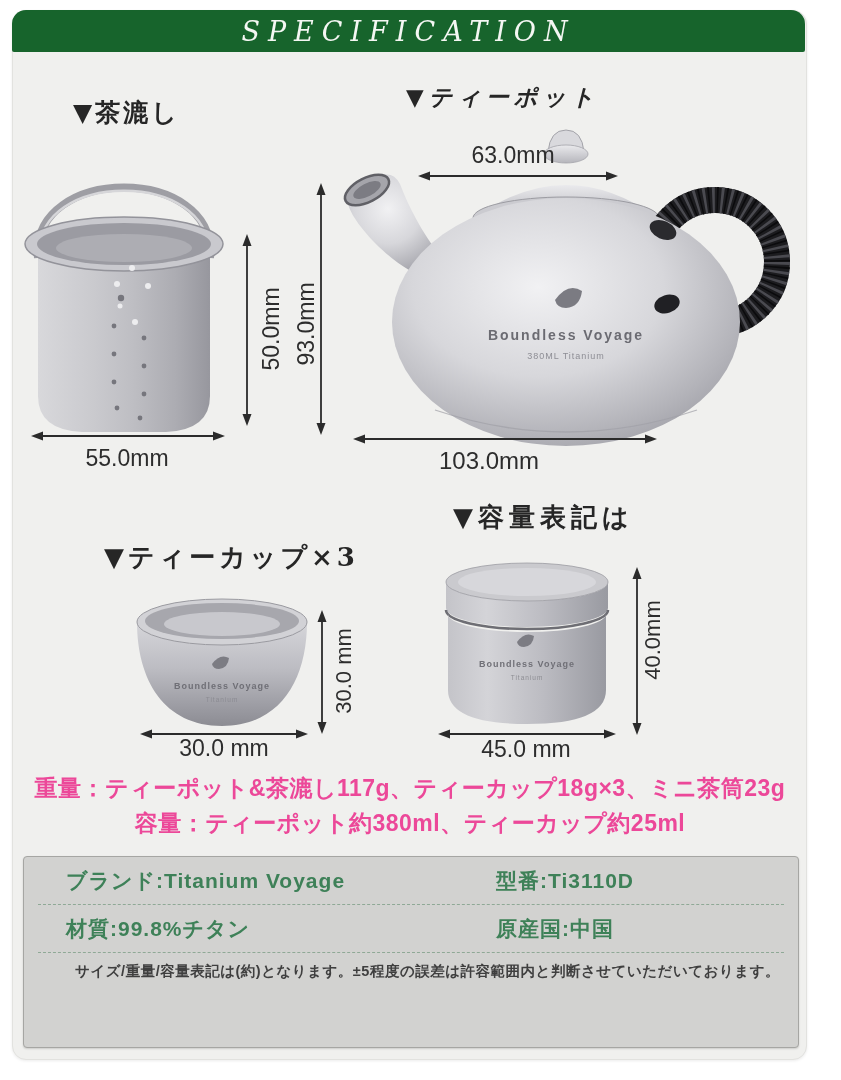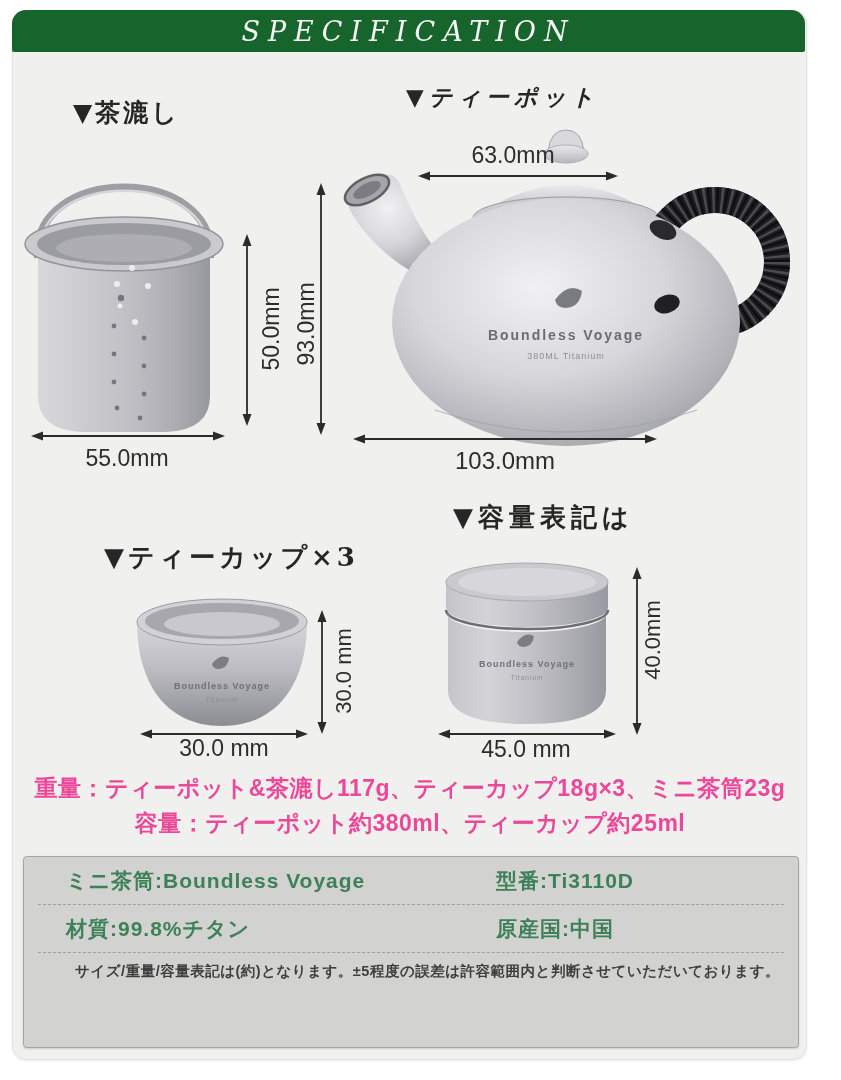--- a/index.html
+++ b/index.html
@@ -163,21 +163,21 @@
     <polygon points="7,0 2.5,12 11.5,12"></polygon>
       <polygon points="7,252 2.5,240 11.5,240"></polygon>
   </svg>
   <div class="dim rot" style="left:306px;top:324px;">93.0mm</div>
 
   <svg class="arrow" style="left:353px;top:432px;" width="304" height="14">
     <line x1="9" y1="7" x2="295" y2="7"></line>
     <polygon points="0,7 12,2.5 12,11.5"></polygon>
       <polygon points="304,7 292,2.5 292,11.5"></polygon>
   </svg>
-  <div class="dim" style="left:505px;top:461px;font-size:24px;">103.0mm</div>
+  <div class="dim" style="left:489px;top:461px;font-size:24px;">103.0mm</div>
 
   <div class="sec-label" style="left:104px;top:540px;font-size:26px;letter-spacing:4px;">▼ティーカップ×3</div>
 
   <svg class="obj" style="left:132px;top:592px;" width="180" height="142" viewBox="0 0 180 142">
     <defs>
       <linearGradient id="cup-body" x1="0" y1="0" x2="0" y2="1">
         <stop offset="0" stop-color="#d6d6da"></stop>
           <stop offset="0.45" stop-color="#bcbcc2"></stop>
         <stop offset="0.8" stop-color="#9d9da4"></stop>
           <stop offset="1" stop-color="#8c8c93"></stop>
@@ -245,21 +245,21 @@
     <polygon points="0,7 12,2.5 12,11.5"></polygon>
       <polygon points="178,7 166,2.5 166,11.5"></polygon>
   </svg>
   <div class="dim" style="left:526px;top:749px;">45.0 mm</div>
 
   <div class="summary" style="top:773px;">重量：ティーポット&amp;茶漉し117g、ティーカップ18g×3、ミニ茶筒23g</div>
   <div class="summary" style="top:808px;">容量：ティーポット約380ml、ティーカップ約25ml</div>
 
   <div class="spec-table">
     <div class="spec-row">
-      <div class="spec-cell-left spec-text">ミニ茶筒:Boundless Voyage</div>
+      <div class="spec-cell-left spec-text">ブランド:Titanium Voyage</div>
       <div class="spec-cell-right spec-text">型番:Ti3110D</div>
     </div>
     <div class="spec-row">
       <div class="spec-cell-left spec-text">材質:99.8%チタン</div>
       <div class="spec-cell-right spec-text">原産国:中国</div>
     </div>
     <div class="spec-note">サイズ/重量/容量表記は(約)となります。±5程度の誤差は許容範囲内と判断させていただいております。</div>
   </div>
 
 </div>

